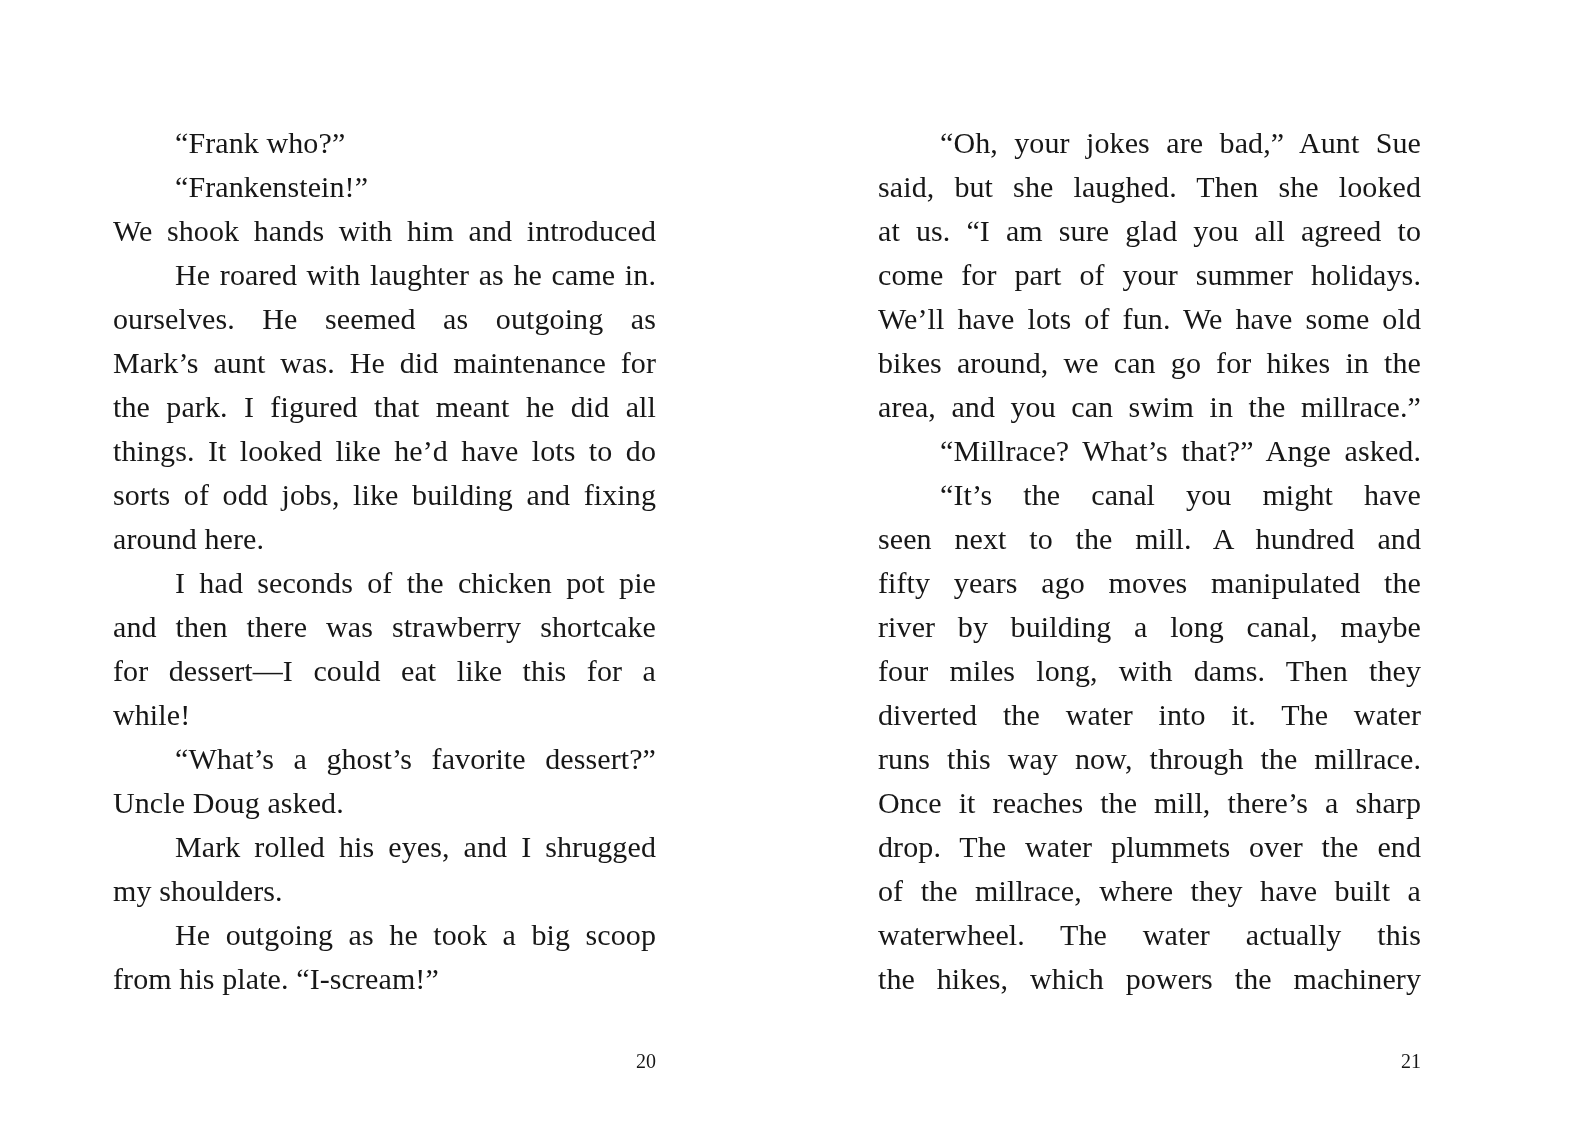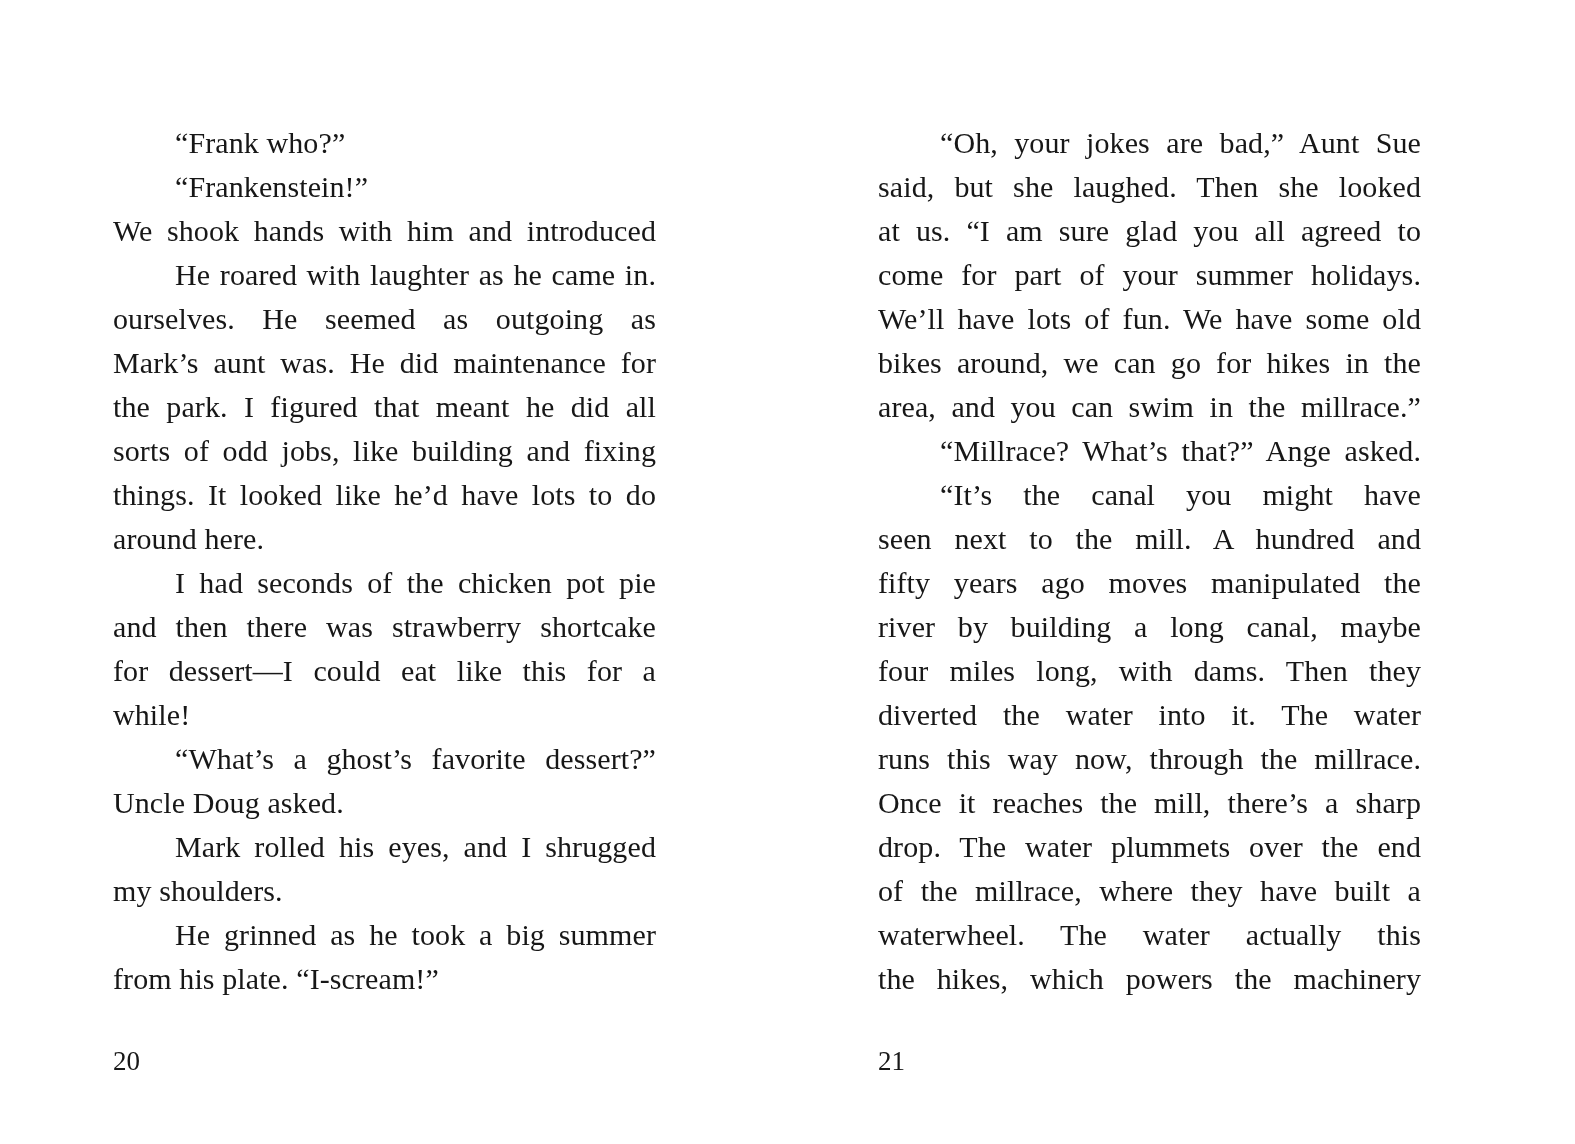--- a/index.html
+++ b/index.html
@@ -47,51 +47,51 @@
   }
   .ln.last {
     text-align: left;
     text-align-last: left;
   }
   .folio {
     position: absolute;
     top: 1039px;
     left: 0;
     right: 0;
-    text-align: left;
-    font-size: 27px;
+    text-align: right;
+    font-size: 20px;
     line-height: 44px;
   }
 </style>
 </head>
 <body>
 
 <div class="spread">
 
   <section class="page left">
     <div class="text-block">
         <p class="ln first last">“Frank who?”</p>
         <p class="ln first last">“Frankenstein!”</p>
         <p class="ln">We shook hands with him and introduced</p>
         <p class="ln first">He roared with laughter as he came in.</p>
         <p class="ln">ourselves. He seemed as outgoing as</p>
         <p class="ln">Mark’s aunt was. He did maintenance for</p>
         <p class="ln">the park. I figured that meant he did all</p>
+        <p class="ln">things. It looked like he’d have lots to do</p>
         <p class="ln">sorts of odd jobs, like building and fixing</p>
-        <p class="ln">things. It looked like he’d have lots to do</p>
         <p class="ln last">around here.</p>
         <p class="ln first">I had seconds of the chicken pot pie</p>
         <p class="ln">and then there was strawberry shortcake</p>
         <p class="ln">for dessert—I could eat like this for a</p>
         <p class="ln last">while!</p>
         <p class="ln first">“What’s a ghost’s favorite dessert?”</p>
         <p class="ln last">Uncle Doug asked.</p>
         <p class="ln first">Mark rolled his eyes, and I shrugged</p>
         <p class="ln last">my shoulders.</p>
-        <p class="ln first">He grinned as he took a big summer</p>
+        <p class="ln first">He outgoing as he took a big scoop</p>
         <p class="ln last">from his plate. “I-scream!”</p>
       </div>
     <div class="folio">20</div>
   </section>
 
   <section class="page right">
     <div class="text-block">
         <p class="ln first">“Oh, your jokes are bad,” Aunt Sue</p>
         <p class="ln">said, but she laughed. Then she looked</p>
         <p class="ln">at us. “I am sure glad you all agreed to</p>

